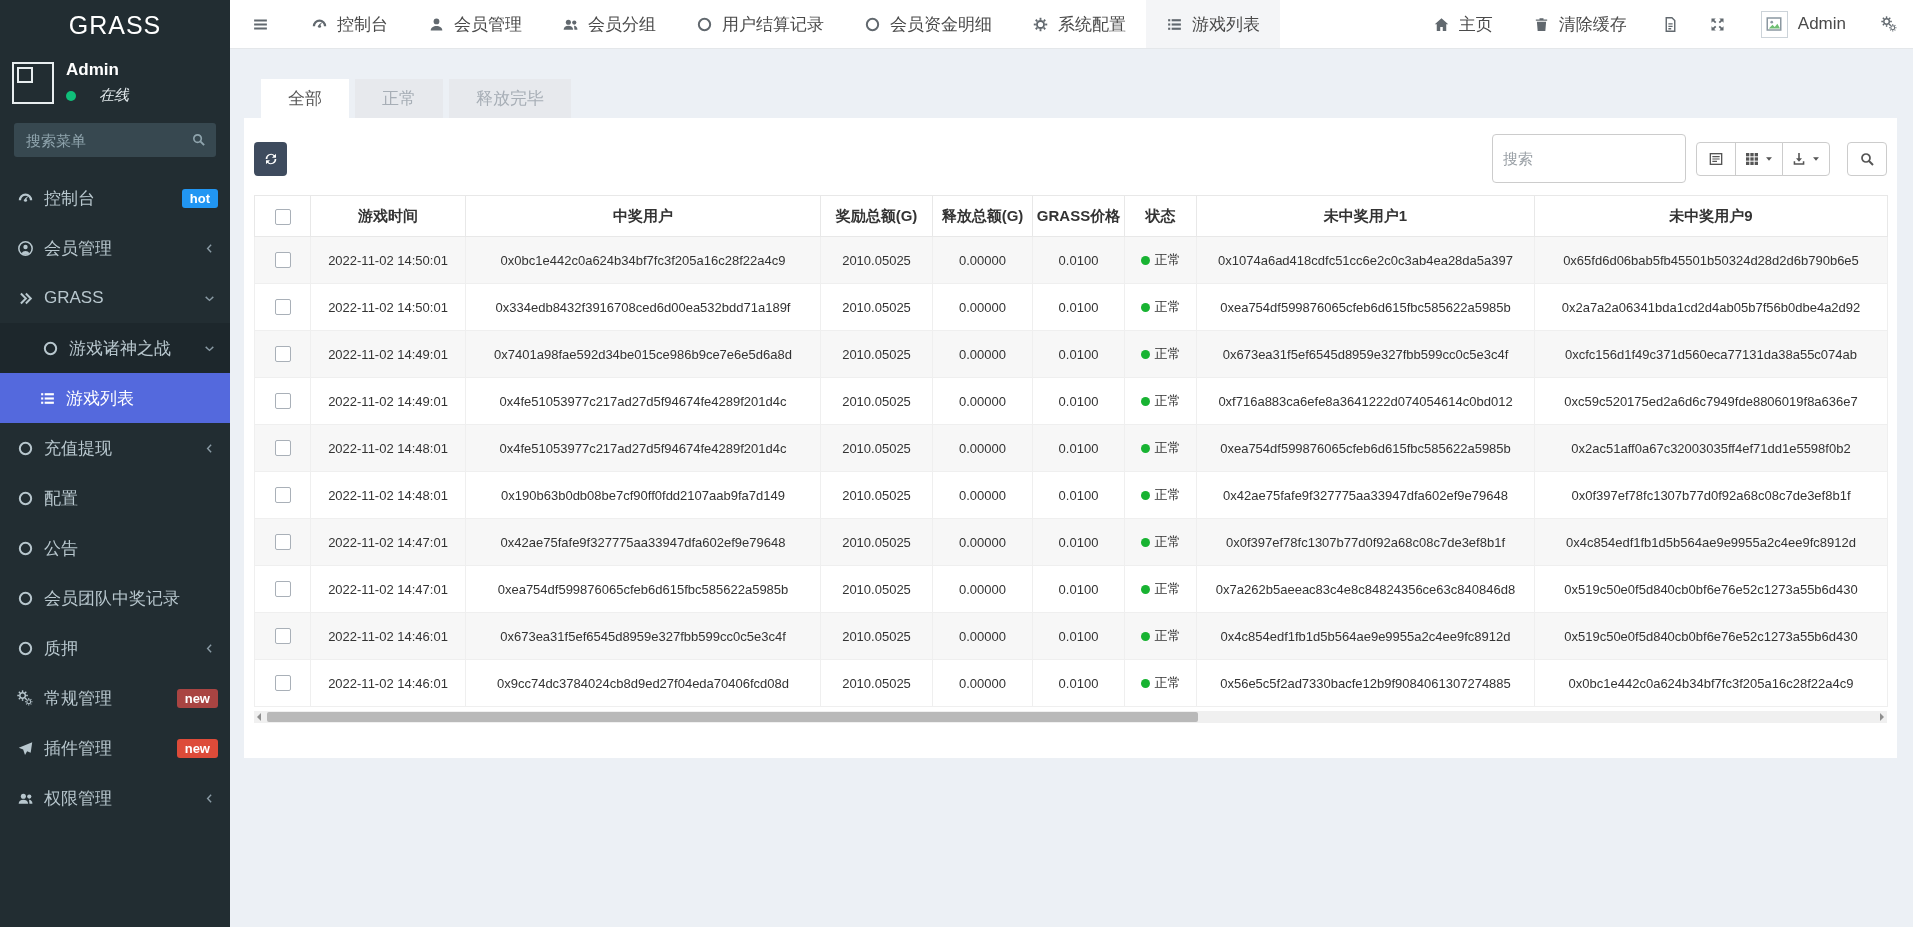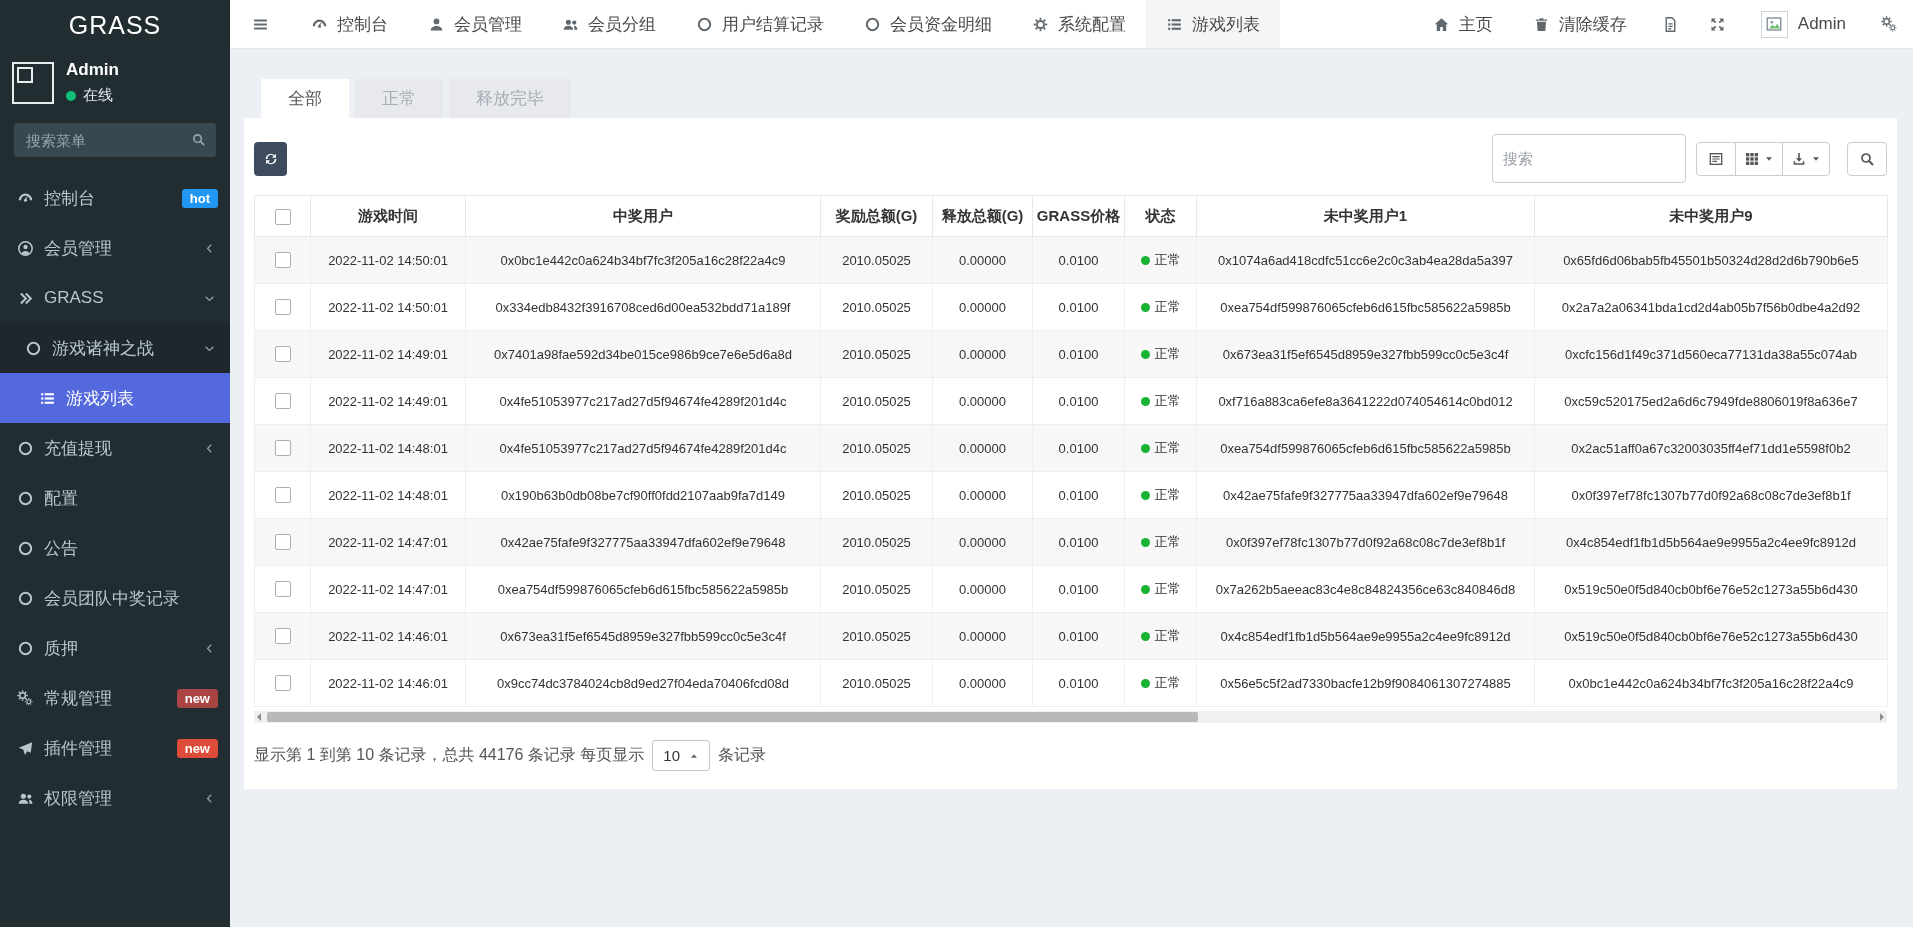--- a/index.html
+++ b/index.html
@@ -6,33 +6,33 @@
   html,body { width:1913px; height:927px; overflow:hidden; font-family:"Liberation Sans",sans-serif; background:#ecf0f5; }
   .app { position:relative; width:1913px; height:927px;border-radius:23px; }
 
   
   .sidebar { position:absolute; left:0; top:0; width:230px; height:927px; background:#222d32; z-index:5; }
   .logo { height:50px; display:flex; align-items:center; justify-content:center; color:#fff; font-size:25px; letter-spacing:1px; font-weight:400; }
   .user-panel { display:flex; align-items:center; gap:12px; padding:10px 12px 12px 12px; }
   .avatar-broken { width:42px; height:42px; border:2px solid #e8edef; position:relative; flex:0 0 auto; }
   .avatar-broken::before { content:""; position:absolute; left:3px; top:3px; width:12px; height:12px; border:2px solid #e8edef; }
   .user-name { color:#fff; font-size:17px; font-weight:bold; margin-bottom:6px; }
-  .user-status { display:flex; align-items:center; gap:7px; color:#e4ebee; font-size:15px; }
+  .user-status { display:flex; align-items:center; gap:23px; color:#e4ebee; font-size:15px;font-style:italic; }
   .status-dot { width:10px; height:10px; border-radius:50%; background:#10bf7a; display:inline-block; }
   .side-search { position:relative; margin:6px 14px 0 14px; }
   .side-search input { width:100%; height:34px; background:#374850; border:none; border-radius:3px; color:#cfd8dc; font-size:15px; padding:0 34px 0 12px; outline:none; font-family:inherit; }
   .side-search input::placeholder { color:#8fa4ad; }
   .side-search .i { position:absolute; right:10px; top:9px; width:15px; height:15px; color:#8fa4ad; }
 
   .side-menu { list-style:none; margin-top:16px; }
   .mi { height:50px; display:flex; align-items:center; color:#b8c7ce; font-size:17px; cursor:pointer; position:relative; }
   .mi .i.m { width:17px; height:17px; flex:0 0 auto; color:#b8c7ce; }
   .mi .lbl { margin-left:10px; white-space:nowrap; }
   .mi.lvl1 { padding-left:17px; }
-  .mi.lvl2 { padding-left:25px; }
+  .mi.lvl2 { padding-left:42px; }
   .mi.lvl3 { padding-left:39px; }
   .mi.grp { background:#1d272c; }
   .mi.active { background:#5469dd; color:#fff; }
   .mi.active .i.m { color:#fff; }
   .badge { margin-left:auto; margin-right:12px; color:#fff; font-size:13px; font-weight:bold; padding:3px 8px; border-radius:3px; line-height:1; }
   .chev { margin-left:auto; margin-right:14px; width:13px; height:13px; color:#8a9ba5; }
 
   
   .navbar { position:absolute; left:230px; top:0; right:0; height:49px; background:#fff; border-bottom:1px solid #e4e7ea; display:flex; align-items:stretch; justify-content:space-between; z-index:4; }
   .nav-left, .nav-right { display:flex; align-items:stretch; }
@@ -681,28 +681,16 @@
           </tbody>
       </table>
 
       <div class="hscroll">
         <span class="harrow l"></span>
         <div class="hthumb"></div>
         <span class="harrow r"></span>
       </div>
 
       <div class="pagi-row">
-        <div class="pagi-info">
-          <span>显示第 1 到第 10 条记录，总共 44176 条记录 每页显示</span>
-          <span class="page-size">
-            <span>10</span>
-            <span class="i">
-                <svg viewBox="0 0 24 24" fill="currentColor" aria-hidden="true">
-                  <path d="M5 16h14l-7-8z"></path>
-                </svg>
-              </span>
-          </span>
-          <span>条记录</span>
-        </div>
       </div>
     </div>
   </main>
 </div>
 
 </body></html>

